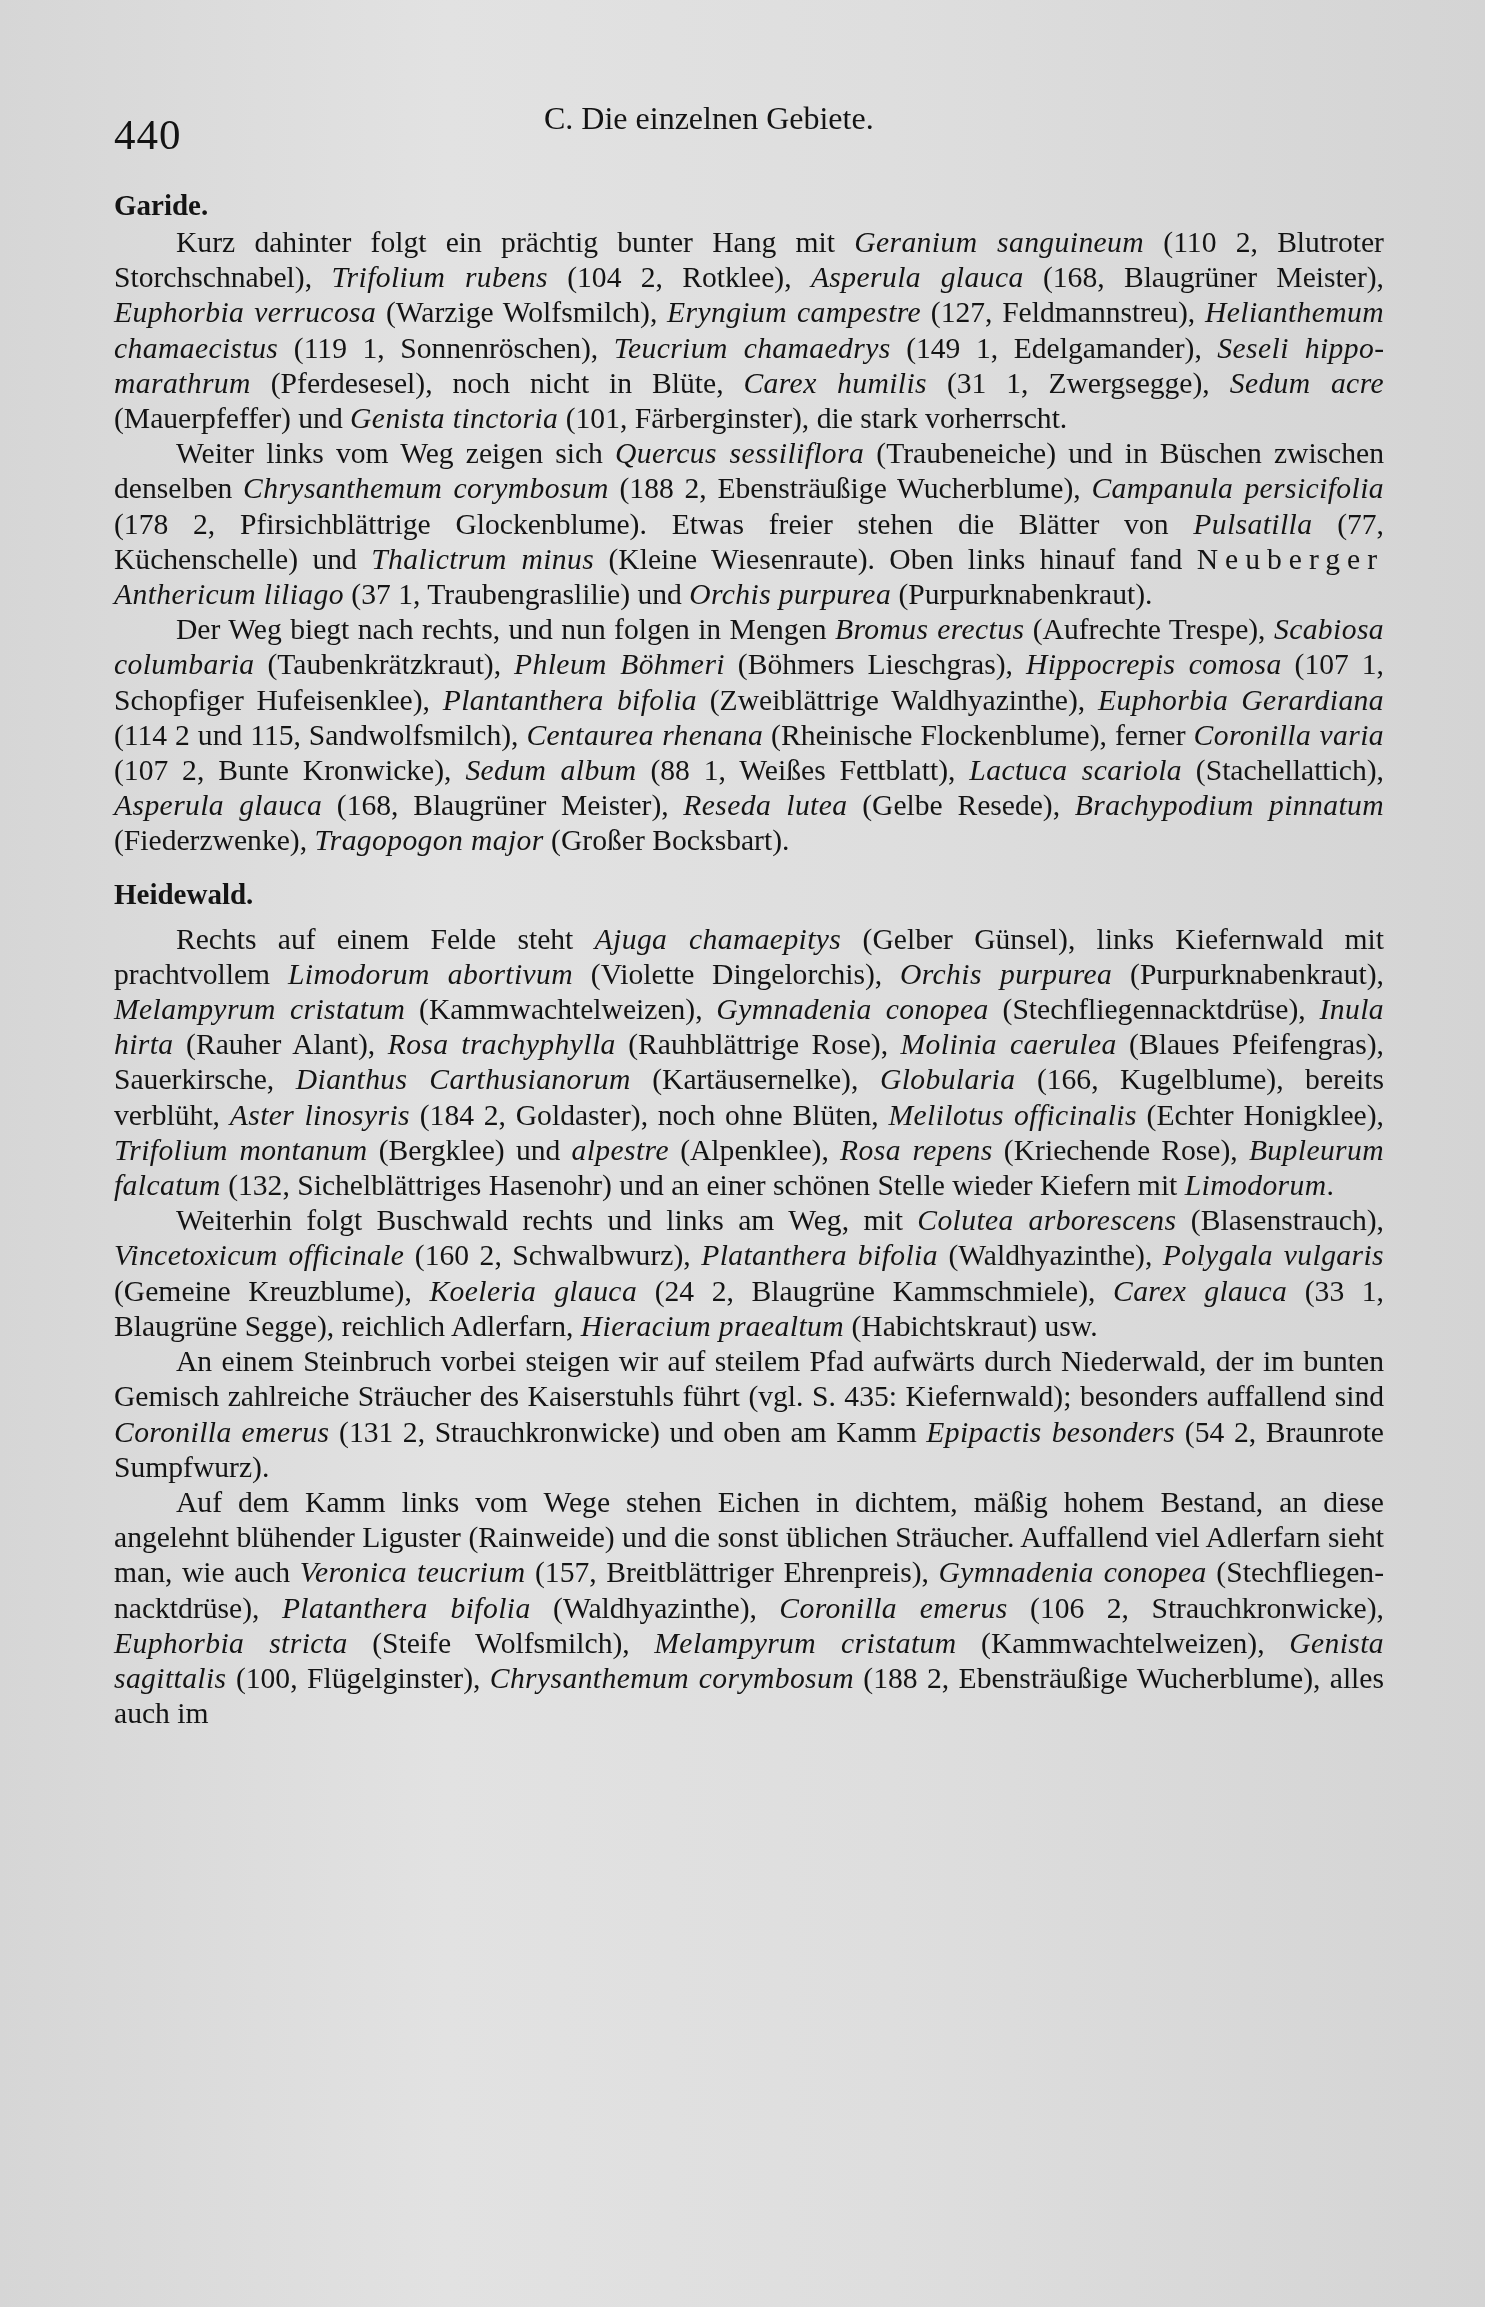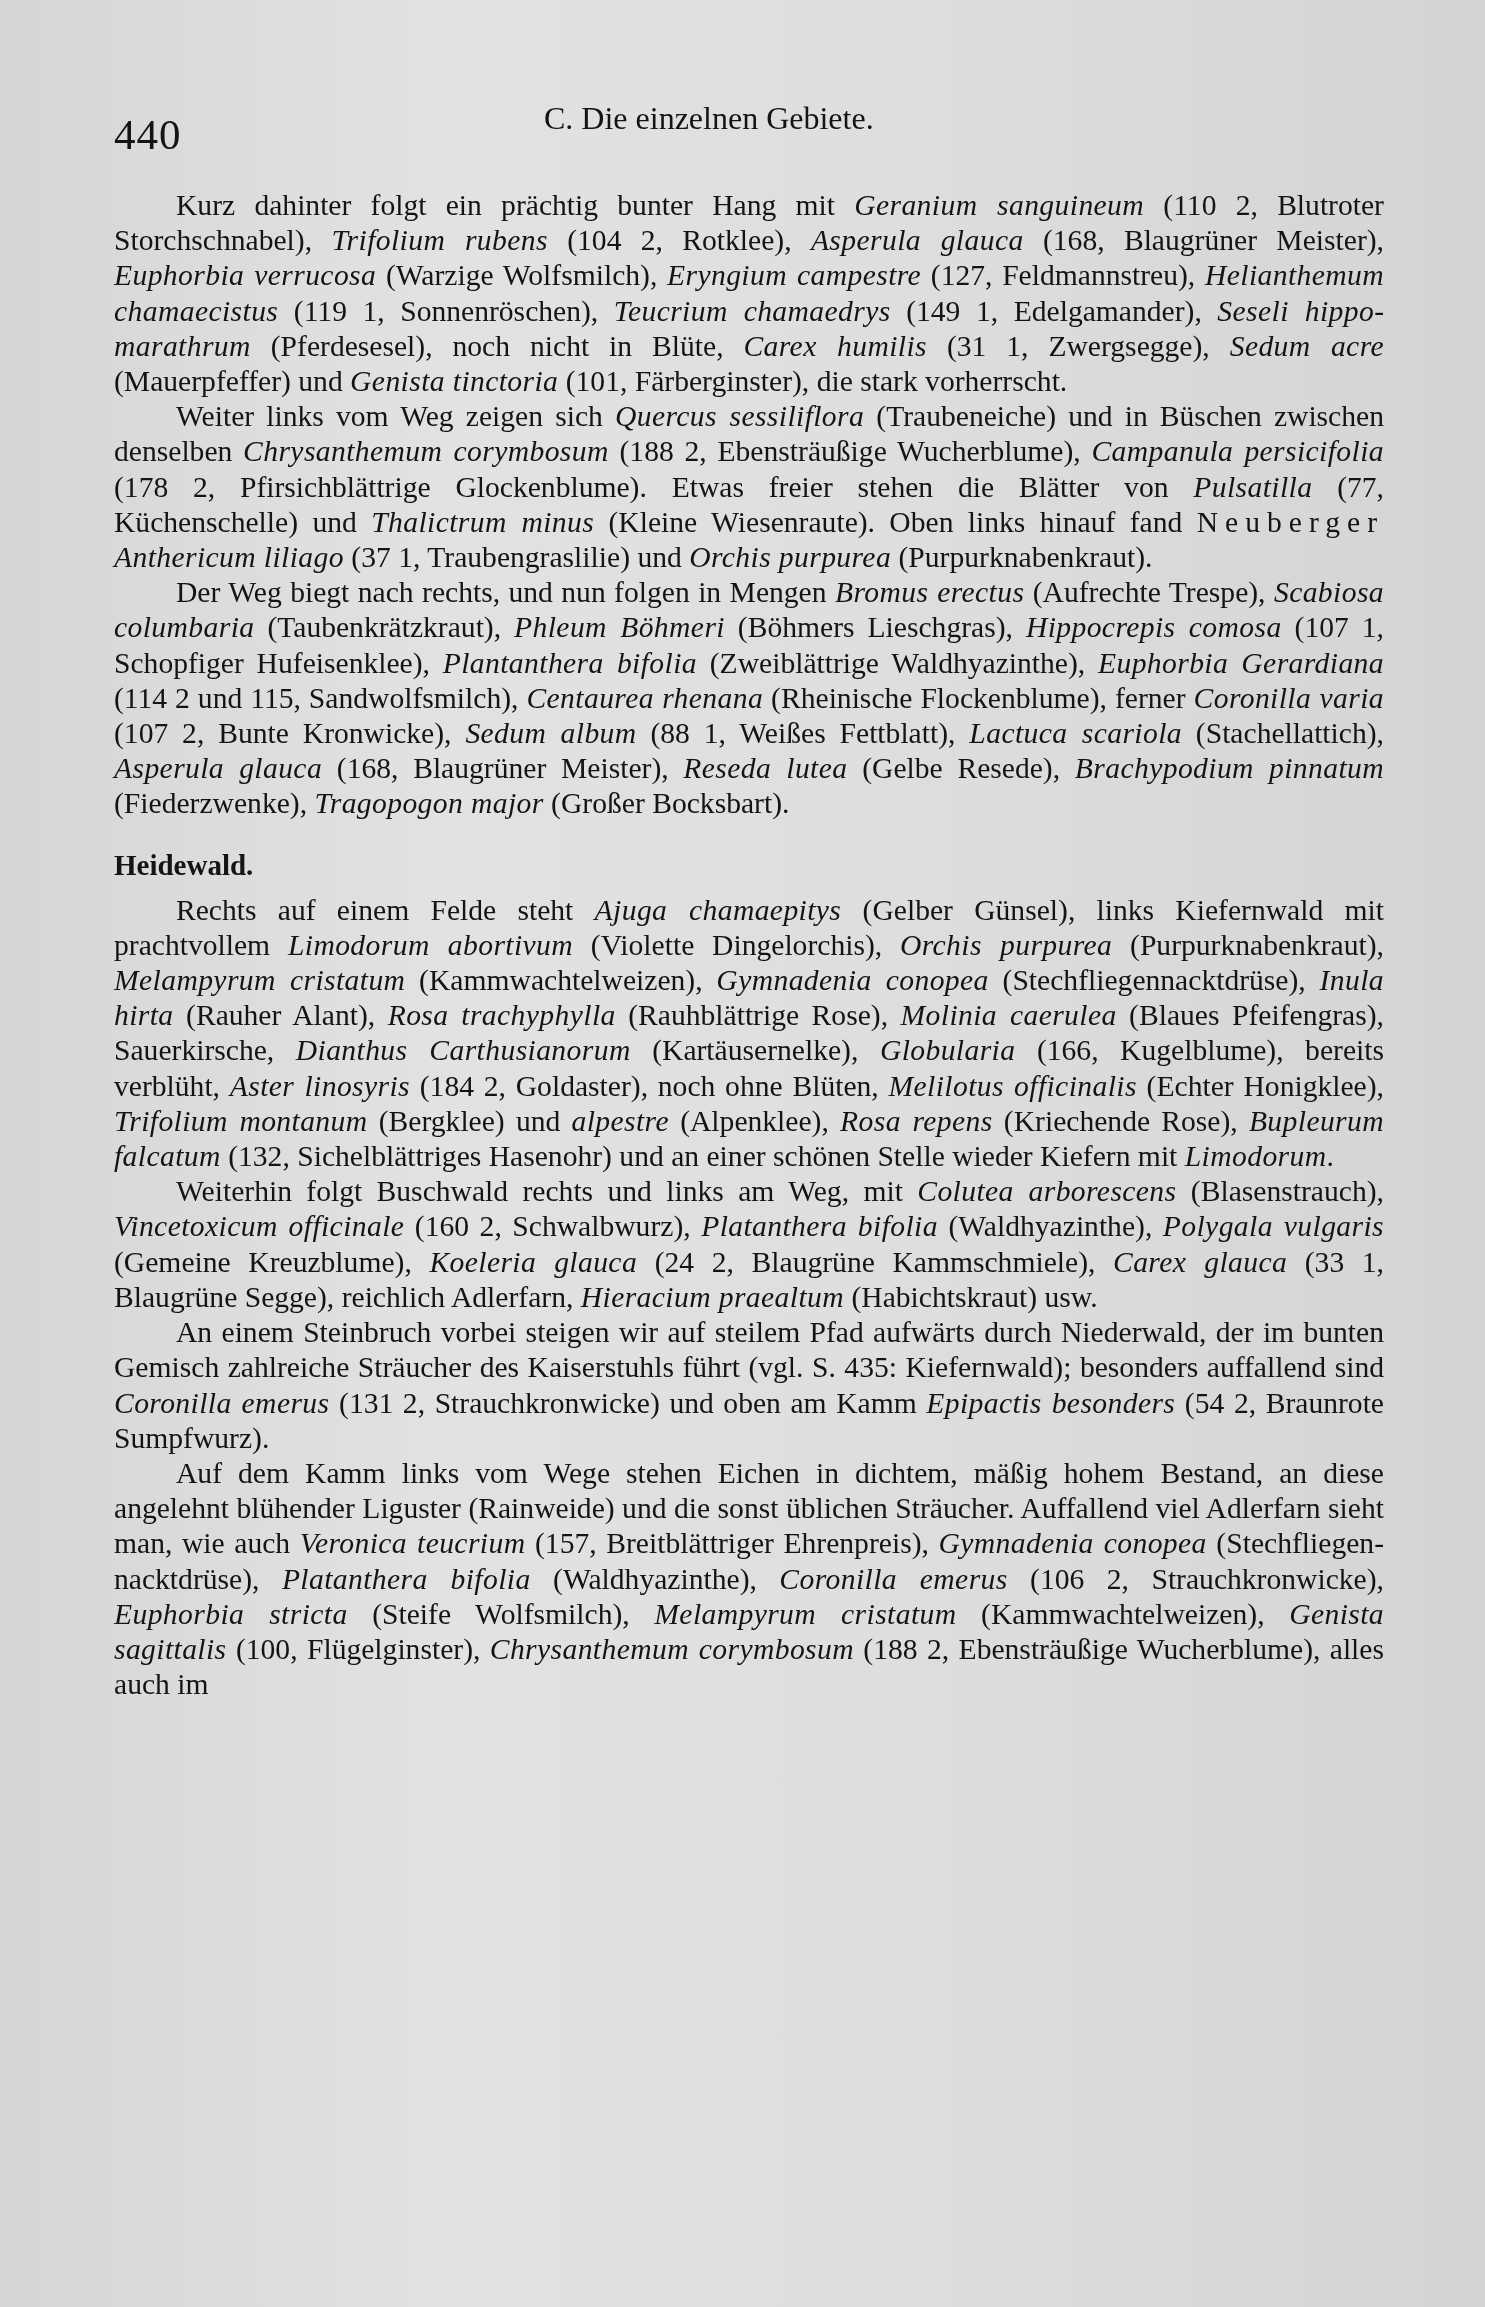--- a/index.html
+++ b/index.html
@@ -28,21 +28,21 @@
   .running-title {
     position: absolute; left: 430px; top: 100px;
     font-size: 32px;
   }
   .section-heading {
     font-weight: bold;
     font-size: 29px;
     line-height: 35px;
     margin: 0 0 2px 0;
   }
-  .section-heading.spaced { margin-top: 26px; margin-bottom: 10px; }
+  .section-heading.spaced { margin-top: 18px; margin-bottom: 10px; }
   .para {
     font-size: 29.6px;
     line-height: 35.2px;
     text-align: justify;
     text-indent: 62px;
     margin: 0;
     hyphens: manual;
   }
   .para i { font-style: italic; letter-spacing: 0.4px; }
   .spaced-name { letter-spacing: 7px; }
@@ -51,20 +51,21 @@
 </head>
 <body>
 
 <div class="page">
   <div class="running-head">
     <span class="page-number">440</span>
     <span class="running-title">C. Die einzelnen Gebiete.</span>
   </div>
 
   <section id="garide">
+    <h2 class="section-heading">Garide.</h2>
     <p class="para"><span>Kurz dahinter folgt ein prächtig bunter Hang mit </span><i>Geranium sanguineum</i><span> (110 2, Blutroter Storchschnabel), </span><i>Trifolium rubens</i><span> (104 2, Rotklee), </span><i>Asperula glauca</i><span> (168, Blaugrüner Meister), </span><i>Euphorbia verrucosa</i><span> (Warzige Wolfsmilch), </span><i>Eryngium campestre</i><span> (127, Feldmannstreu), </span><i>Helianthemum chamaecistus</i><span> (119 1, Sonnenröschen), </span><i>Teucrium chamaedrys</i><span> (149 1, Edelgamander), </span><i>Seseli hippo­marathrum</i><span> (Pferdesesel), noch nicht in Blüte, </span><i>Carex humilis</i><span> (31 1, Zwergsegge), </span><i>Sedum acre</i><span> (Mauerpfeffer) und </span><i>Genista tinctoria</i><span> (101, Färberginster), die stark vorherrscht.</span></p>
     <p class="para"><span>Weiter links vom Weg zeigen sich </span><i>Quercus sessiliflora</i><span> (Traubeneiche) und in Büschen zwischen denselben </span><i>Chrysanthemum corymbosum</i><span> (188 2, Eben­sträußige Wucherblume), </span><i>Campanula persicifolia</i><span> (178 2, Pfirsichblättrige Glocken­blume). Etwas freier stehen die Blätter von </span><i>Pulsatilla</i><span> (77, Küchenschelle) und </span><i>Thalictrum minus</i><span> (Kleine Wiesenraute). Oben links hinauf fand </span><span class="spaced-name">Neuberger</span><span> </span><i>Anthericum liliago</i><span> (37 1, Traubengraslilie) und </span><i>Orchis purpurea</i><span> (Purpurknaben­kraut).</span></p>
     <p class="para"><span>Der Weg biegt nach rechts, und nun folgen in Mengen </span><i>Bromus erectus</i><span> (Aufrechte Trespe), </span><i>Scabiosa columbaria</i><span> (Taubenkrätzkraut), </span><i>Phleum Böhmeri</i><span> (Böhmers Lieschgras), </span><i>Hippocrepis comosa</i><span> (107 1, Schopfiger Hufeisenklee), </span><i>Plantanthera bifolia</i><span> (Zweiblättrige Waldhyazinthe), </span><i>Euphorbia Gerardiana</i><span> (114 2 und 115, Sandwolfsmilch), </span><i>Centaurea rhenana</i><span> (Rheinische Flockenblume), ferner </span><i>Coronilla varia</i><span> (107 2, Bunte Kronwicke), </span><i>Sedum album</i><span> (88 1, Weißes Fett­blatt), </span><i>Lactuca scariola</i><span> (Stachellattich), </span><i>Asperula glauca</i><span> (168, Blaugrüner Mei­ster), </span><i>Reseda lutea</i><span> (Gelbe Resede), </span><i>Brachypodium pinnatum</i><span> (Fiederzwenke), </span><i>Tragopogon major</i><span> (Großer Bocksbart).</span></p>
   </section>
 
   <section>
     <h2 class="section-heading spaced">Heidewald.</h2>
     <p class="para"><span>Rechts auf einem Felde steht </span><i>Ajuga chamaepitys</i><span> (Gelber Günsel), links Kiefernwald mit prachtvollem </span><i>Limodorum abortivum</i><span> (Violette Dingelorchis), </span><i>Orchis purpurea</i><span> (Purpurknabenkraut), </span><i>Melampyrum cristatum</i><span> (Kammwachtel­weizen), </span><i>Gymnadenia conopea</i><span> (Stechfliegennacktdrüse), </span><i>Inula hirta</i><span> (Rauher Alant), </span><i>Rosa trachyphylla</i><span> (Rauhblättrige Rose), </span><i>Molinia caerulea</i><span> (Blaues Pfeifengras), Sauerkirsche, </span><i>Dianthus Carthusianorum</i><span> (Kartäusernelke), </span><i>Globu­laria</i><span> (166, Kugelblume), bereits verblüht, </span><i>Aster linosyris</i><span> (184 2, Goldaster), noch ohne Blüten, </span><i>Melilotus officinalis</i><span> (Echter Honigklee), </span><i>Trifolium montanum</i><span> (Bergklee) und </span><i>alpestre</i><span> (Alpenklee), </span><i>Rosa repens</i><span> (Kriechende Rose), </span><i>Bupleurum falcatum</i><span> (132, Sichelblättriges Hasenohr) und an einer schönen Stelle wieder Kiefern mit </span><i>Limodorum</i><span>.</span></p>
   </section>
 

